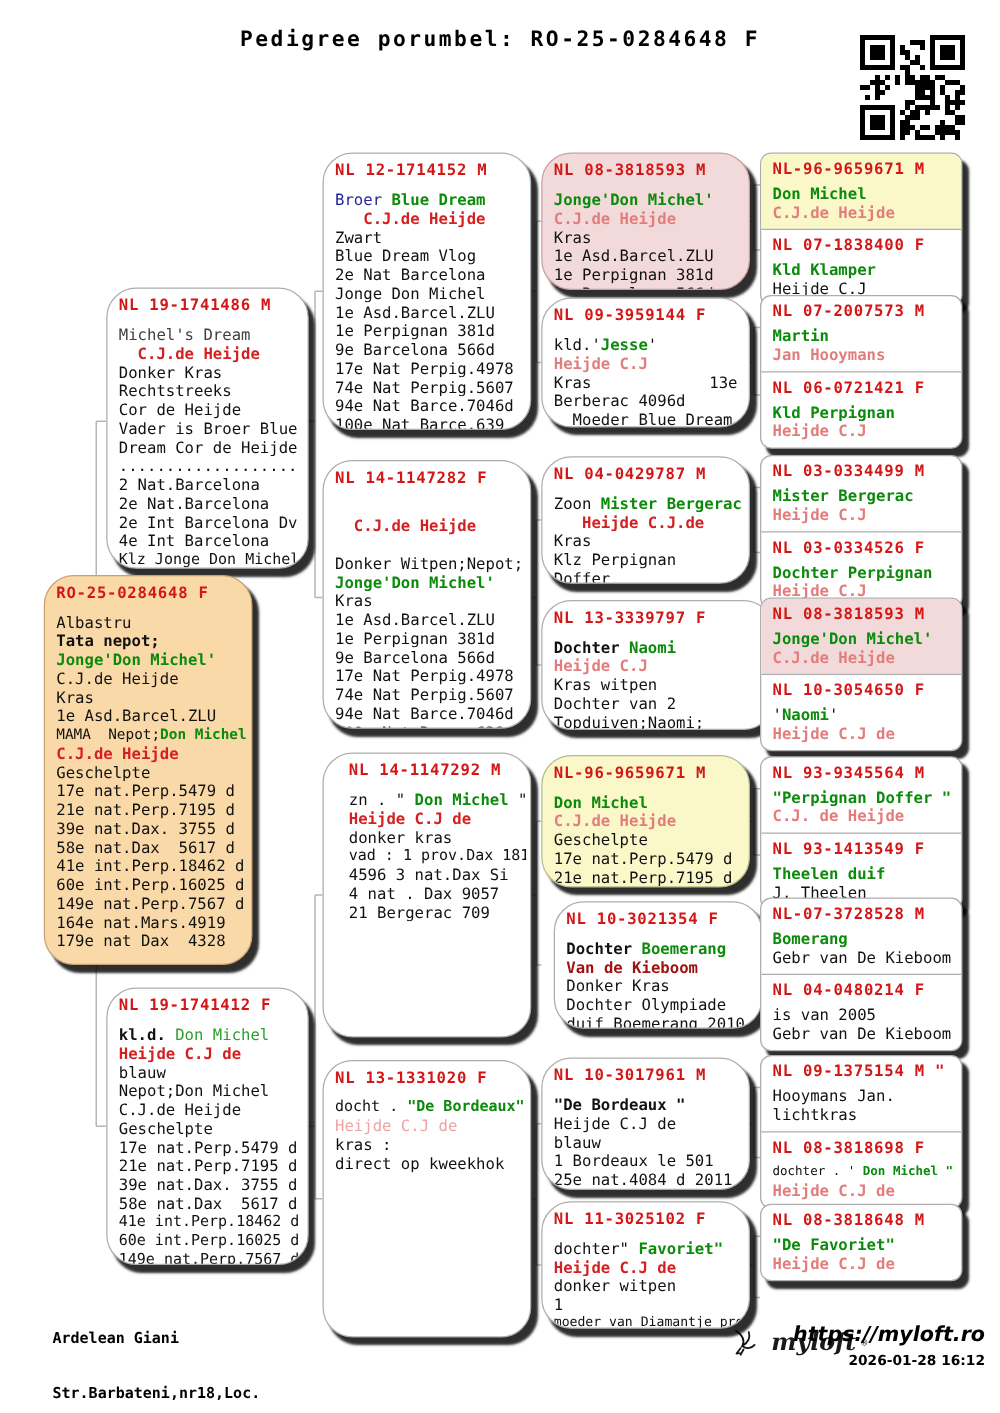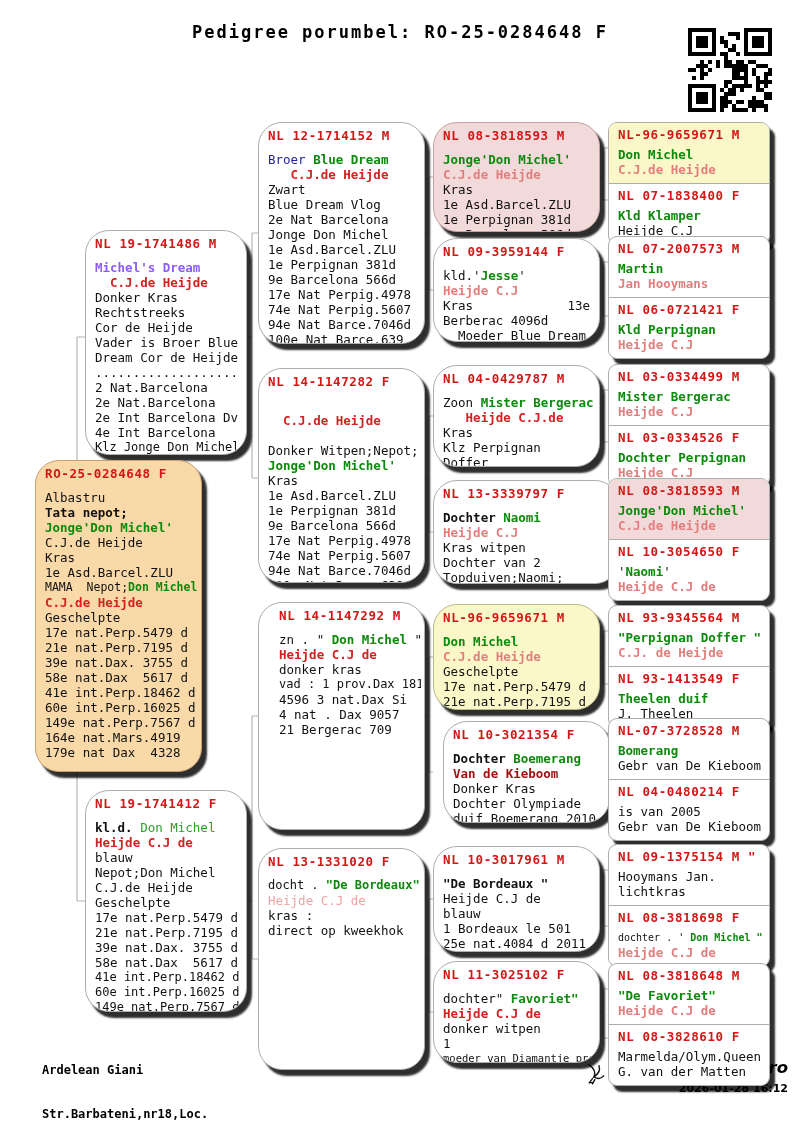--- a/index.html
+++ b/index.html
@@ -19,21 +19,21 @@
   .bt{color:#d31616;font-weight:bold;font-size:12.5px;letter-spacing:.6px;
       margin-bottom:8px;white-space:pre;line-height:16px;}
   .cell .bt{margin-bottom:4px;}
   .ln{white-space:pre;color:#111;font-size:12.5px;line-height:15px;position:relative;overflow:hidden;}
   .b{font-weight:bold;}
   .g{color:#0c8a0c;font-weight:bold;}
   .gl{color:#2e9e2e;}
   .r{color:#d32020;font-weight:bold;}
   .s{color:#e27d7d;font-weight:bold;}
   .sl{color:#efa3a3;}
-  .p{color:#8b5cf6;font-weight:bold;}
+  .p{color:#404040;font-weight:normal;}
   .n{color:#24249c;font-weight:normal;}
   .dr{color:#a01212;font-weight:bold;}
   .fr{position:absolute;right:6px;}
   .orange{background:#f9d9a8;border-color:#c9a070;}
   .pink{background:#f3dada;border-color:#c9a0a0;}
   .yellow{background:#faf8c9;border-color:#b9b98a;}
   
   #b_a{left:85px;top:230px;width:162px;height:225px;}
   #b_main{left:35px;top:460px;width:167px;height:312px;}
   #b_b{left:85px;top:790px;width:162px;height:222px;}
@@ -474,25 +474,20 @@
           <div class="ln" style="font-size: 10px;"><span>dochter . ' </span><span class="g">Don Michel "</span></div>
           <div class="ln"><span class="s">Heijde C.J de</span></div>
         </div>
       </div>
       <div id="p8" class="pair">
         <div class="cell white">
           <div class="bt">NL 08-3818648 M</div>
           <div class="ln"><span class="g">"De Favoriet"</span></div>
           <div class="ln"><span class="s">Heijde C.J de</span></div>
         </div>
-        <div class="cell white">
-          <div class="bt">NL 08-3828610 F</div>
-          <div class="ln"><span>Marmelda/Olym.Queen</span></div>
-          <div class="ln"><span>G. van der Matten</span></div>
-        </div>
       </div>
     </div>
 
   <div class="owner">
     <div>Ardelean Giani</div>
     <div>Str.Barbateni,nr18,Loc.</div>
     
     
     
   </div>

